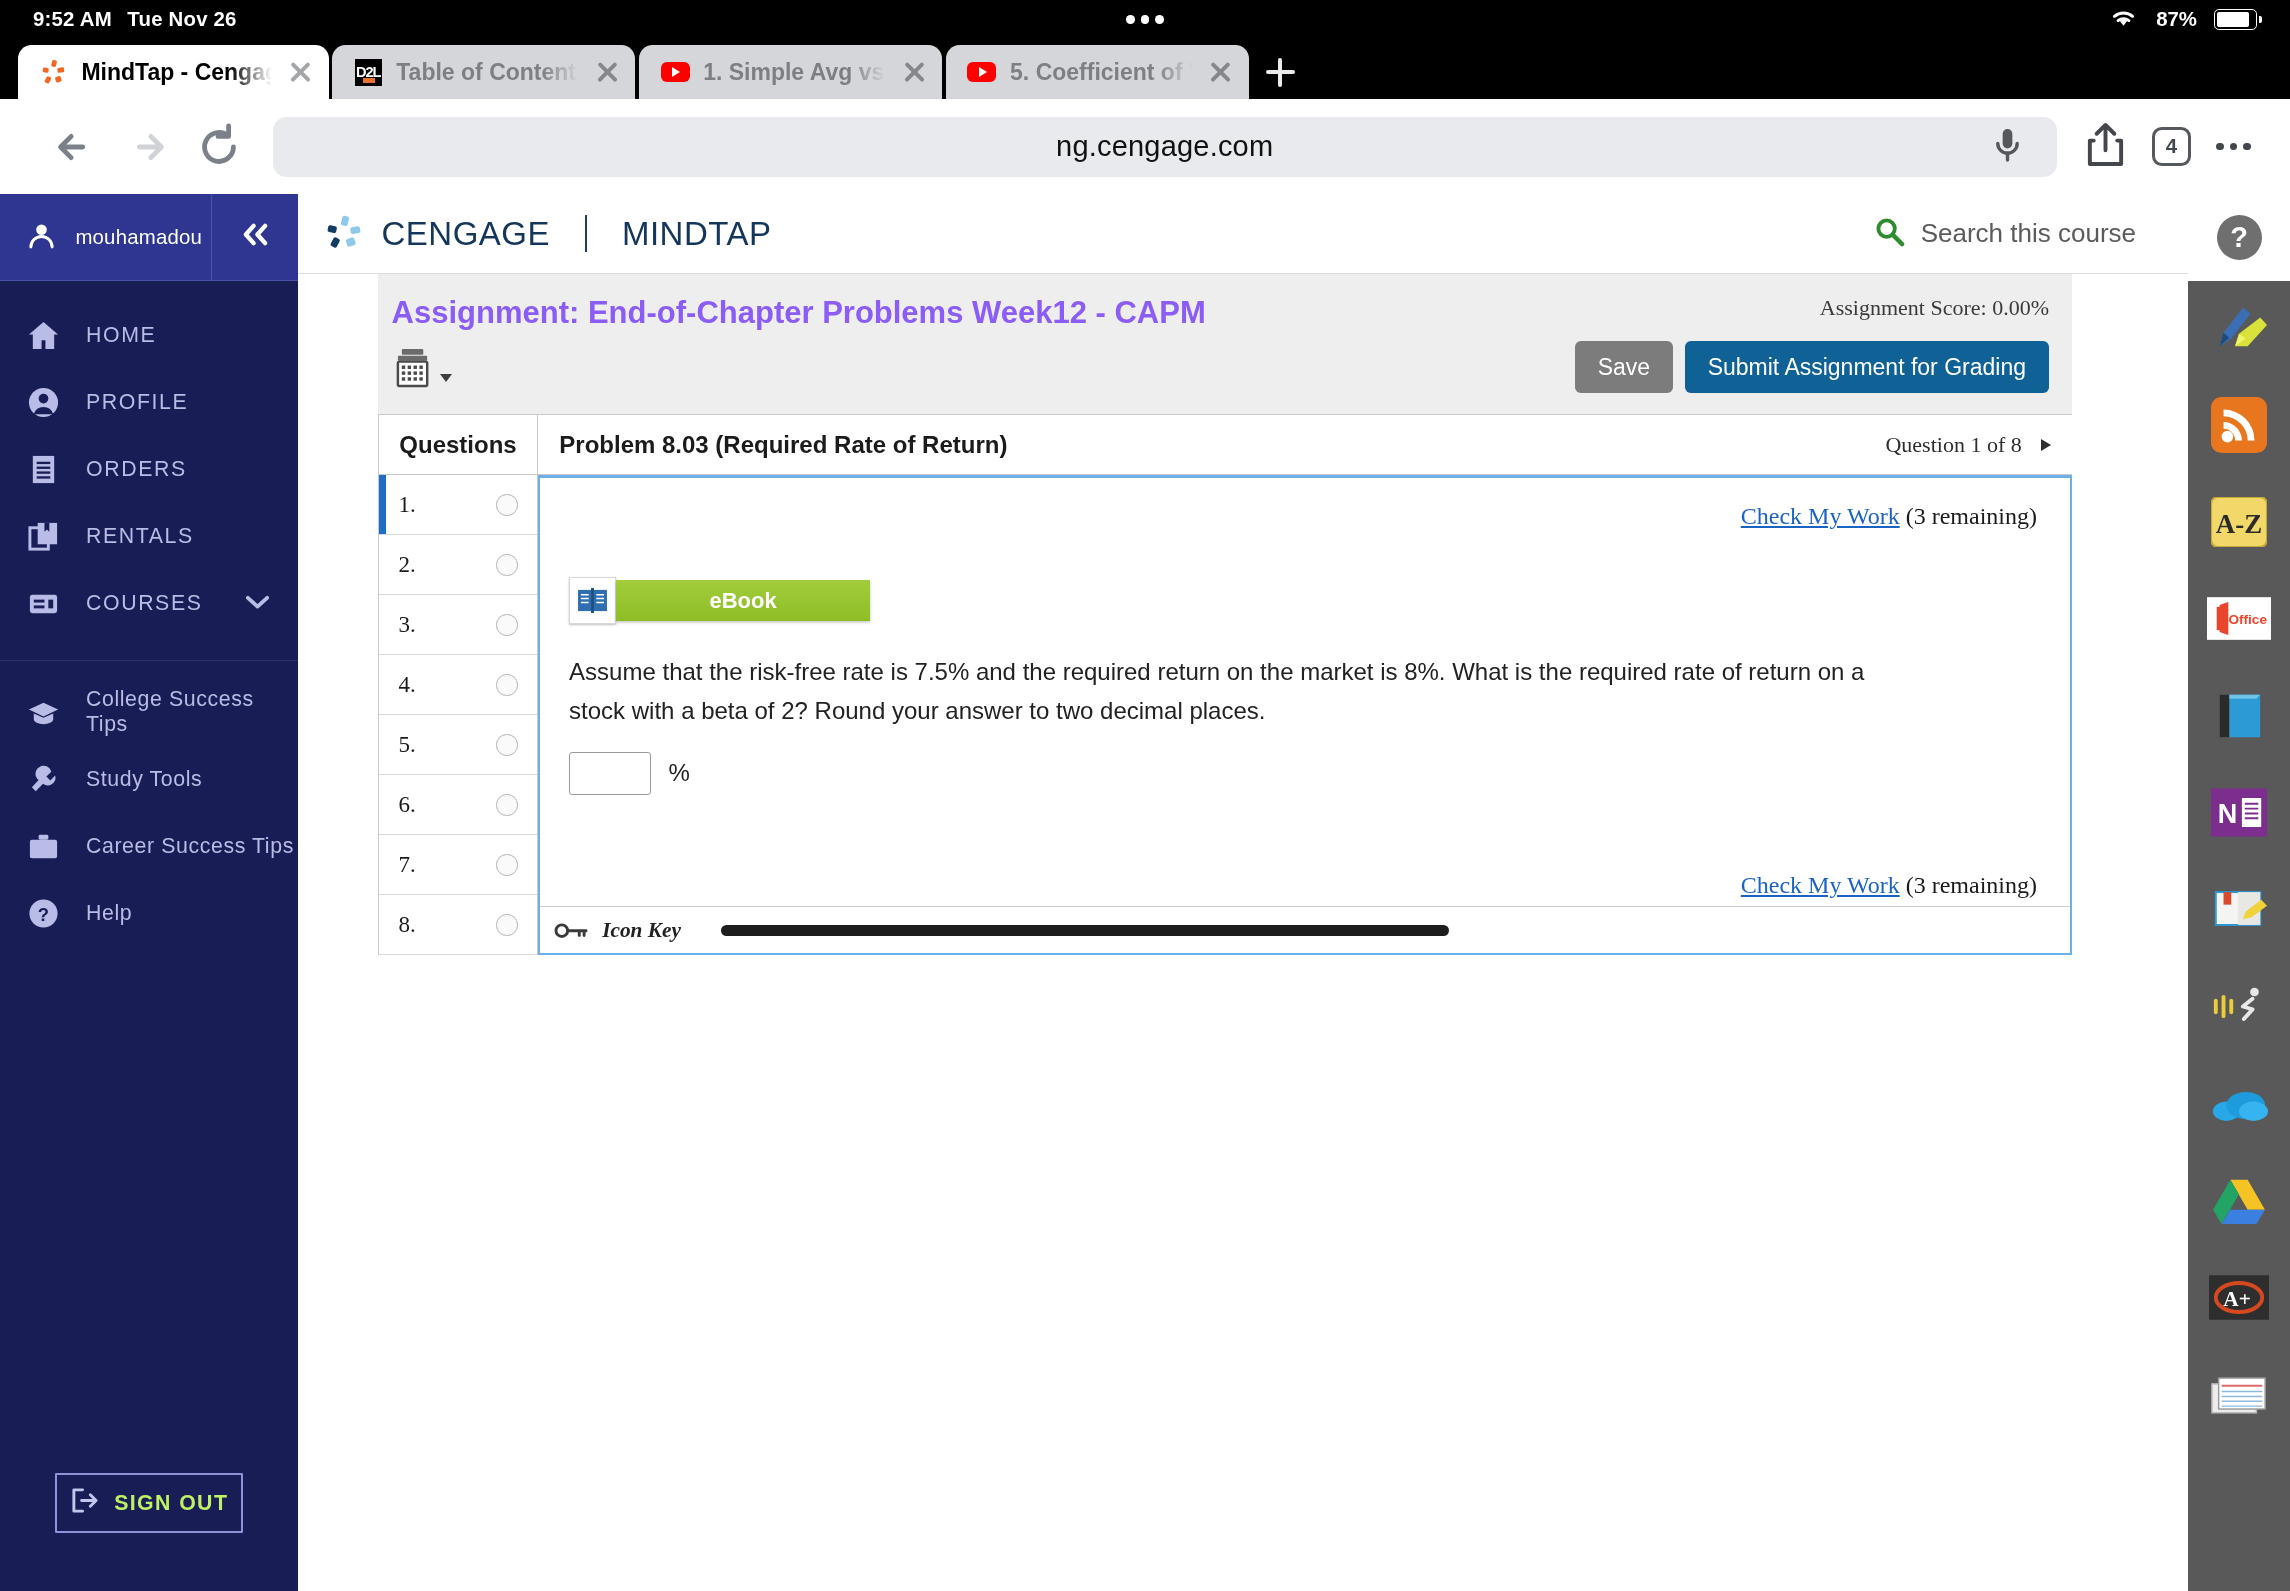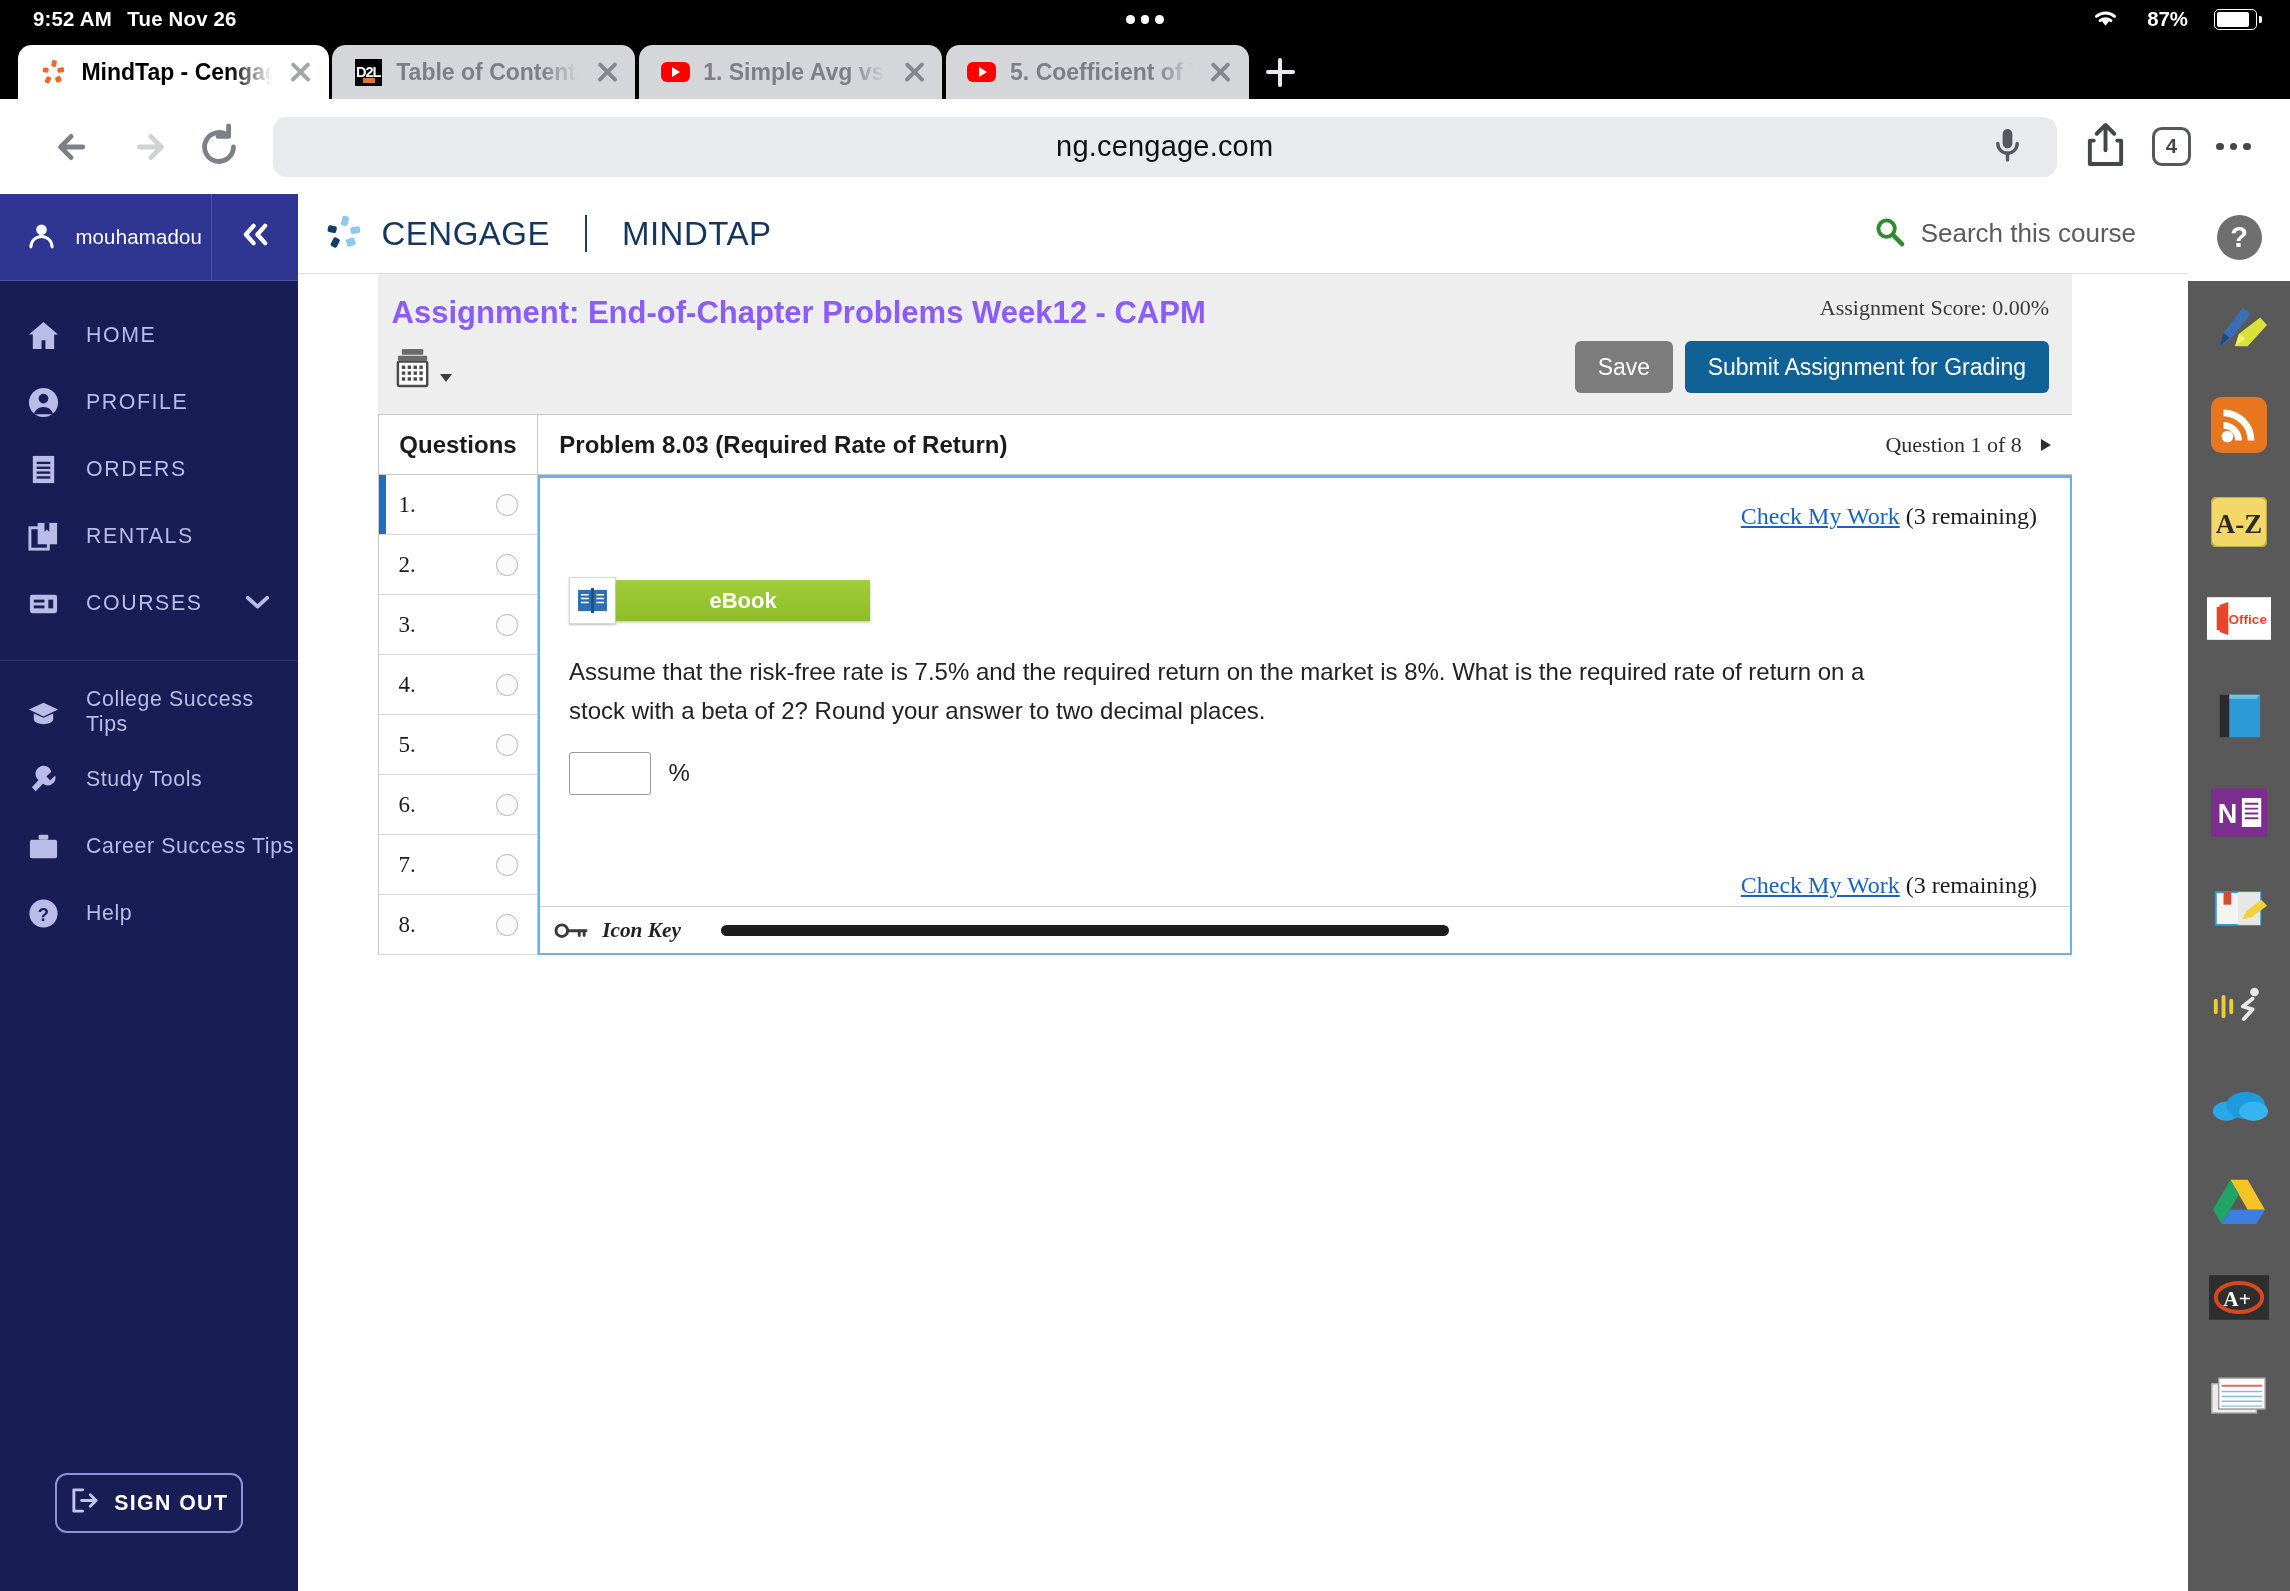--- a/index.html
+++ b/index.html
@@ -15,21 +15,21 @@
     display: flex; align-items: center; position: relative;
     padding: 0 33px; font-size: 20.4px; font-weight: 700;
   }
   .sb-left { display: flex; align-items: baseline; gap: 15.5px; letter-spacing: 0.2px; }
   .sb-dots {
     position: absolute; left: 0; right: 0; top: 0; bottom: 0;
     display: flex; align-items: center; justify-content: center; gap: 5.8px;
     pointer-events: none;
   }
   .sb-dots i { width: 8.7px; height: 8.7px; border-radius: 50%; background: #fff; display: block; }
-  .sb-right { margin-left: auto; display: flex; align-items: center; gap: 26px; font-size: 20.4px; font-weight: 600;}
+  .sb-right { margin-left: auto; display: flex; align-items: center; gap: 17px; font-size: 20.4px; font-weight: 600;}
   .batt {
     width: 43px; height: 21.3px; border: 1.9px solid #fff; border-radius: 4.9px;
     position: relative; display: inline-block;
   }
   .batt::after { content:""; position:absolute; right:-5.8px; top:5.8px; width:2.9px; height:7.8px; background:#fff; border-radius:0 1.9px 1.9px 0;}
   .batt i { position:absolute; left:1.9px; top:1.9px; bottom:1.9px; width:32px; background:#fff; border-radius:1.9px; display:block;}
 
   
   .tabstrip {
     height: 60px; background: #000; display: flex; align-items: flex-end;
@@ -98,23 +98,23 @@
   .collapse-box { width: 87px; display:flex;align-items:center;justify-content:center;border-left:1px solid #4d56ab;border-bottom:1px solid #4a52a8;}
   .chev { color:#fff; font-size:29px; font-weight:700; }
   .nav-main { padding-top: 21.3px; }
   .navitem { height: 67px; display:flex; align-items:center; gap:25px; padding-left: 26px; }
   .navitem .ico { width:35px;height:35px;display:flex;align-items:center;justify-content:center;flex:0 0 35px;}
   .navitem .lbl { color:#b9bce6; font-size:21.3px; letter-spacing:1.6px; font-weight:500;}
   .navitem.lower .lbl { letter-spacing:0.6px; text-transform:none; font-size:21.3px;}
   .nav-sep { height: 1px; background: #2c3270; margin: 23px 0 17.5px;}
   .signout-wrap { margin-top: auto; padding: 0 0 58px 0; display:flex; justify-content:center;}
   .signout {
-    width: 188px; height: 60px; border: 2.4px solid #8d93d6; border-radius: 12px;
+    width: 188px; height: 60px; border: 2.4px solid #8d93d6; border-radius: 1px;
     display:flex; align-items:center; justify-content:center; gap:15.5px;
-    color:#ffffff; font-size:21.3px; font-weight:600; letter-spacing:1.4px;
+    color:#bef264; font-size:21.3px; font-weight:600; letter-spacing:1.4px;
   }
 
   
   .maincol { flex: 1; display:flex; flex-direction:column; min-width:0; background:#fff;}
   .mt-header { height: 80px; display:flex; align-items:center; padding: 0 27px; border-bottom:1px solid #dcdcdc;}
   .brand { display:flex; align-items:center; gap:17.5px;}
   .brand .logo-dots { width: 39px; height: 39px; position:relative;}
   .brand .cg { font-size: 33px; color:#15365c; letter-spacing:0.5px; font-weight:400;}
   .brand .bar { width:1.9px; height:37px; background:#1b3d66; margin:0 17.5px;}
   .brand .mt { font-size: 33px; color:#15365c; letter-spacing:0.5px; font-weight:400;}

